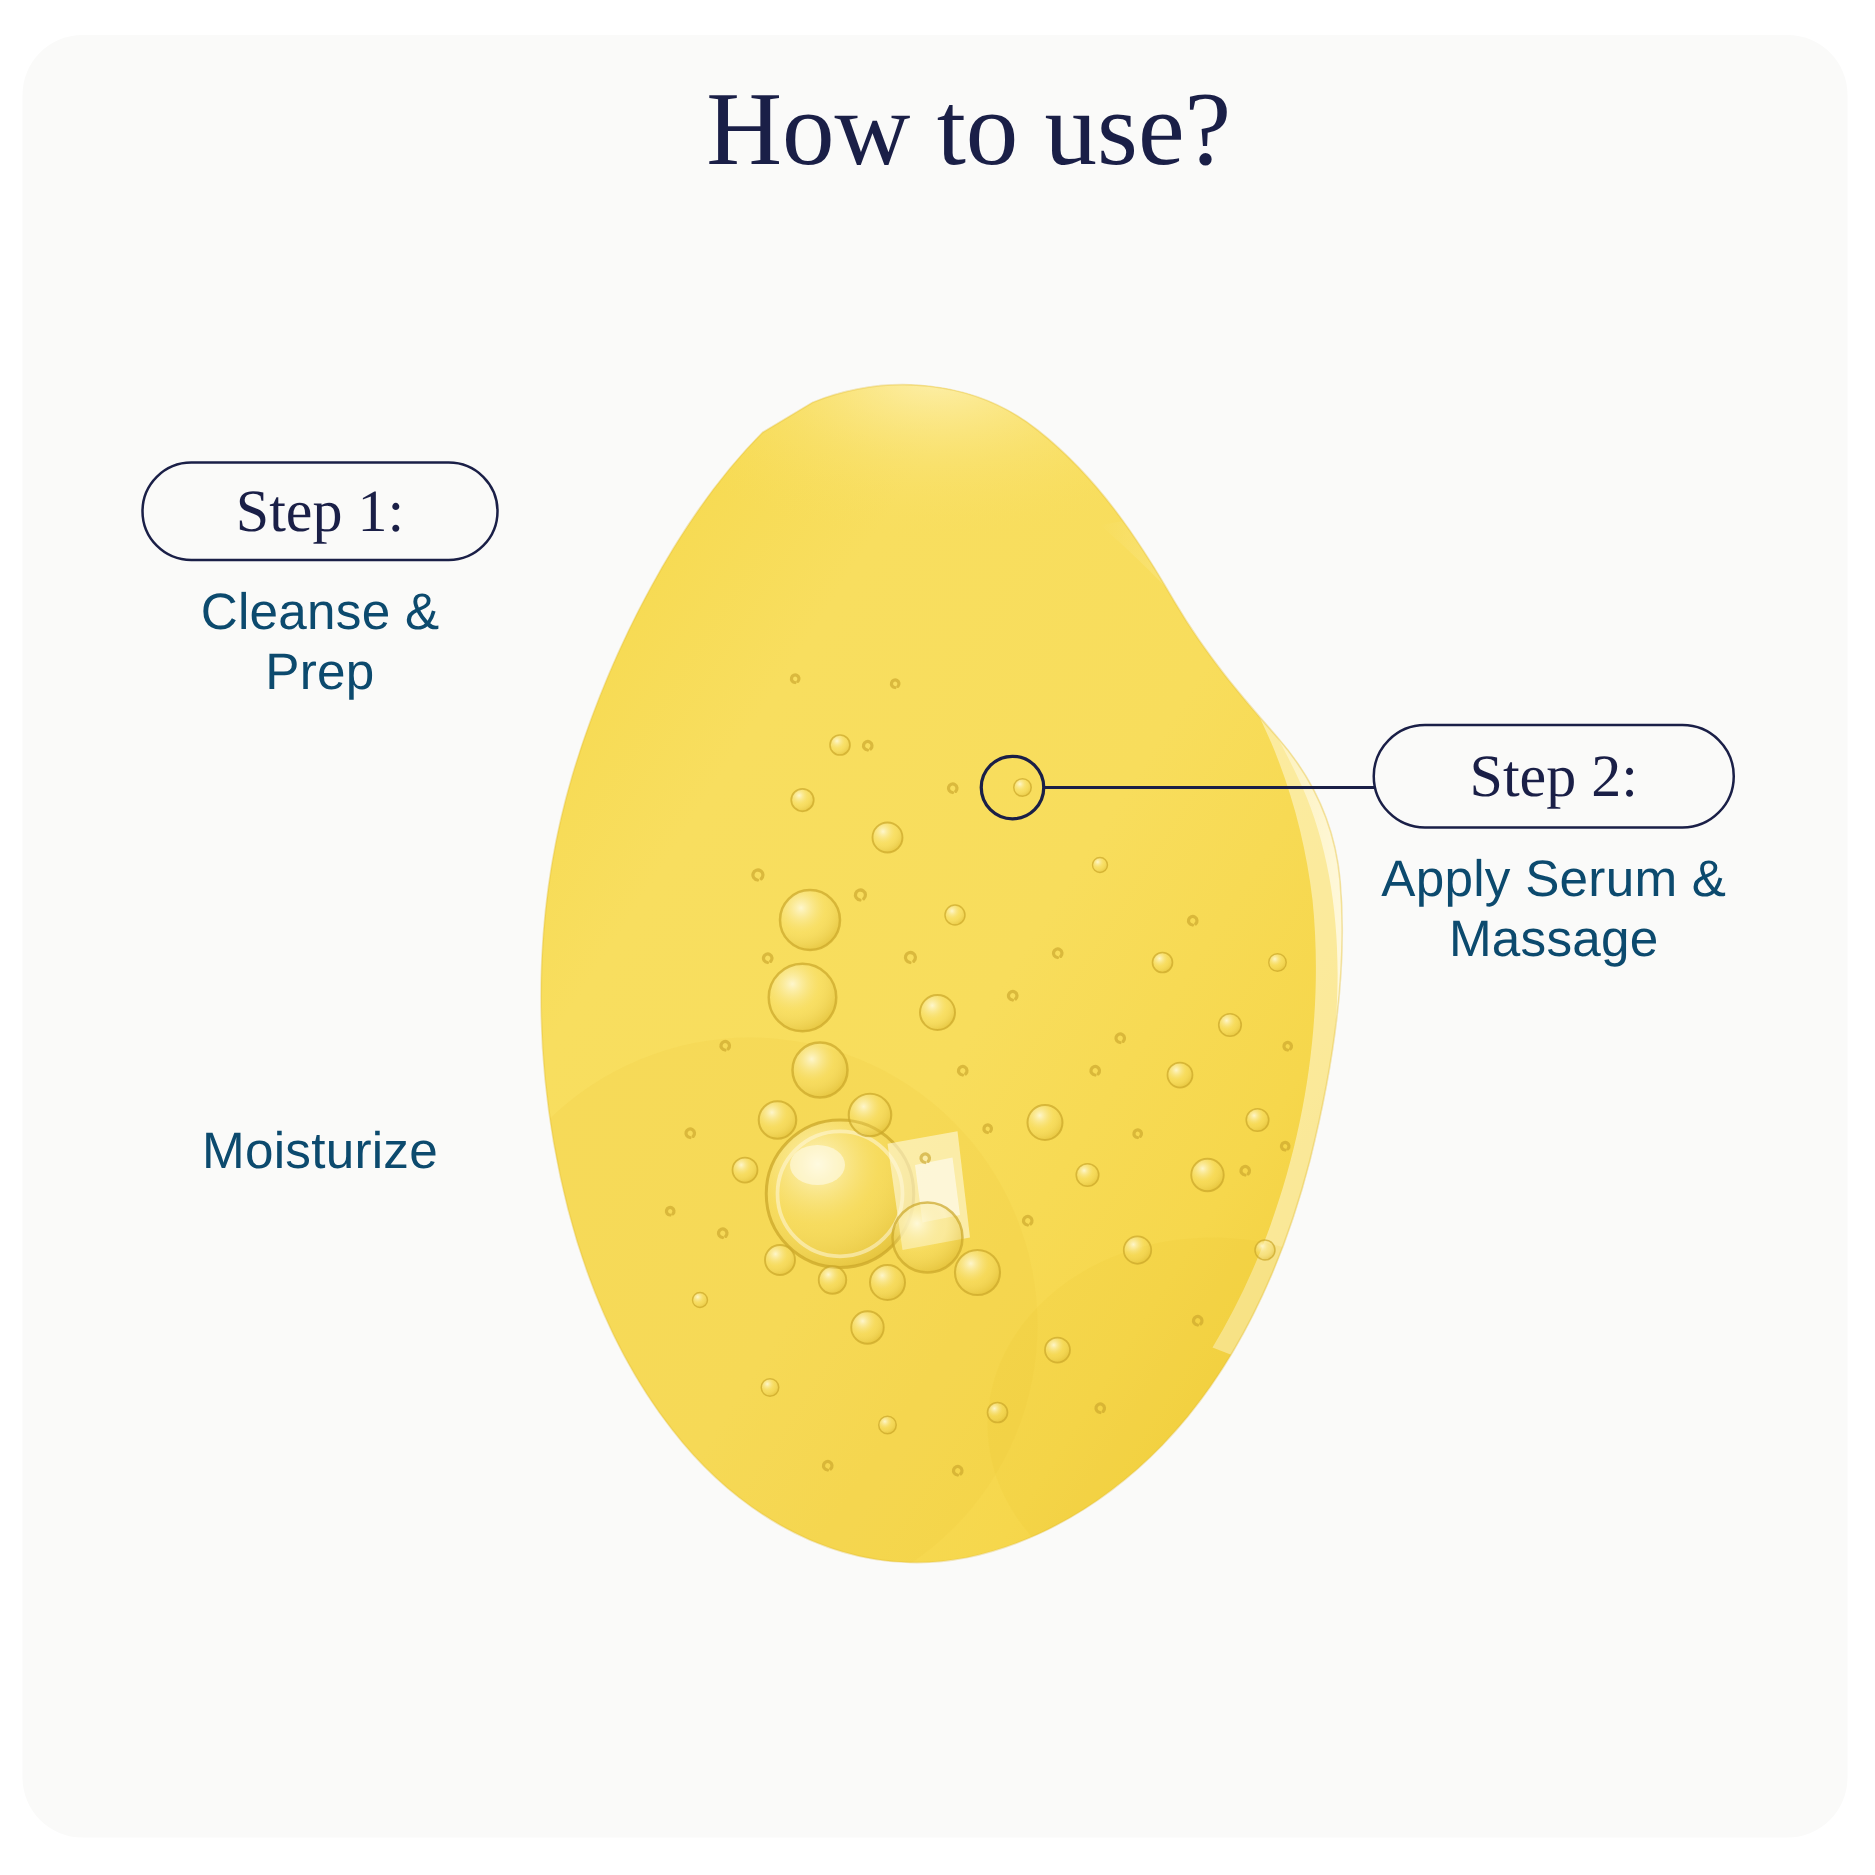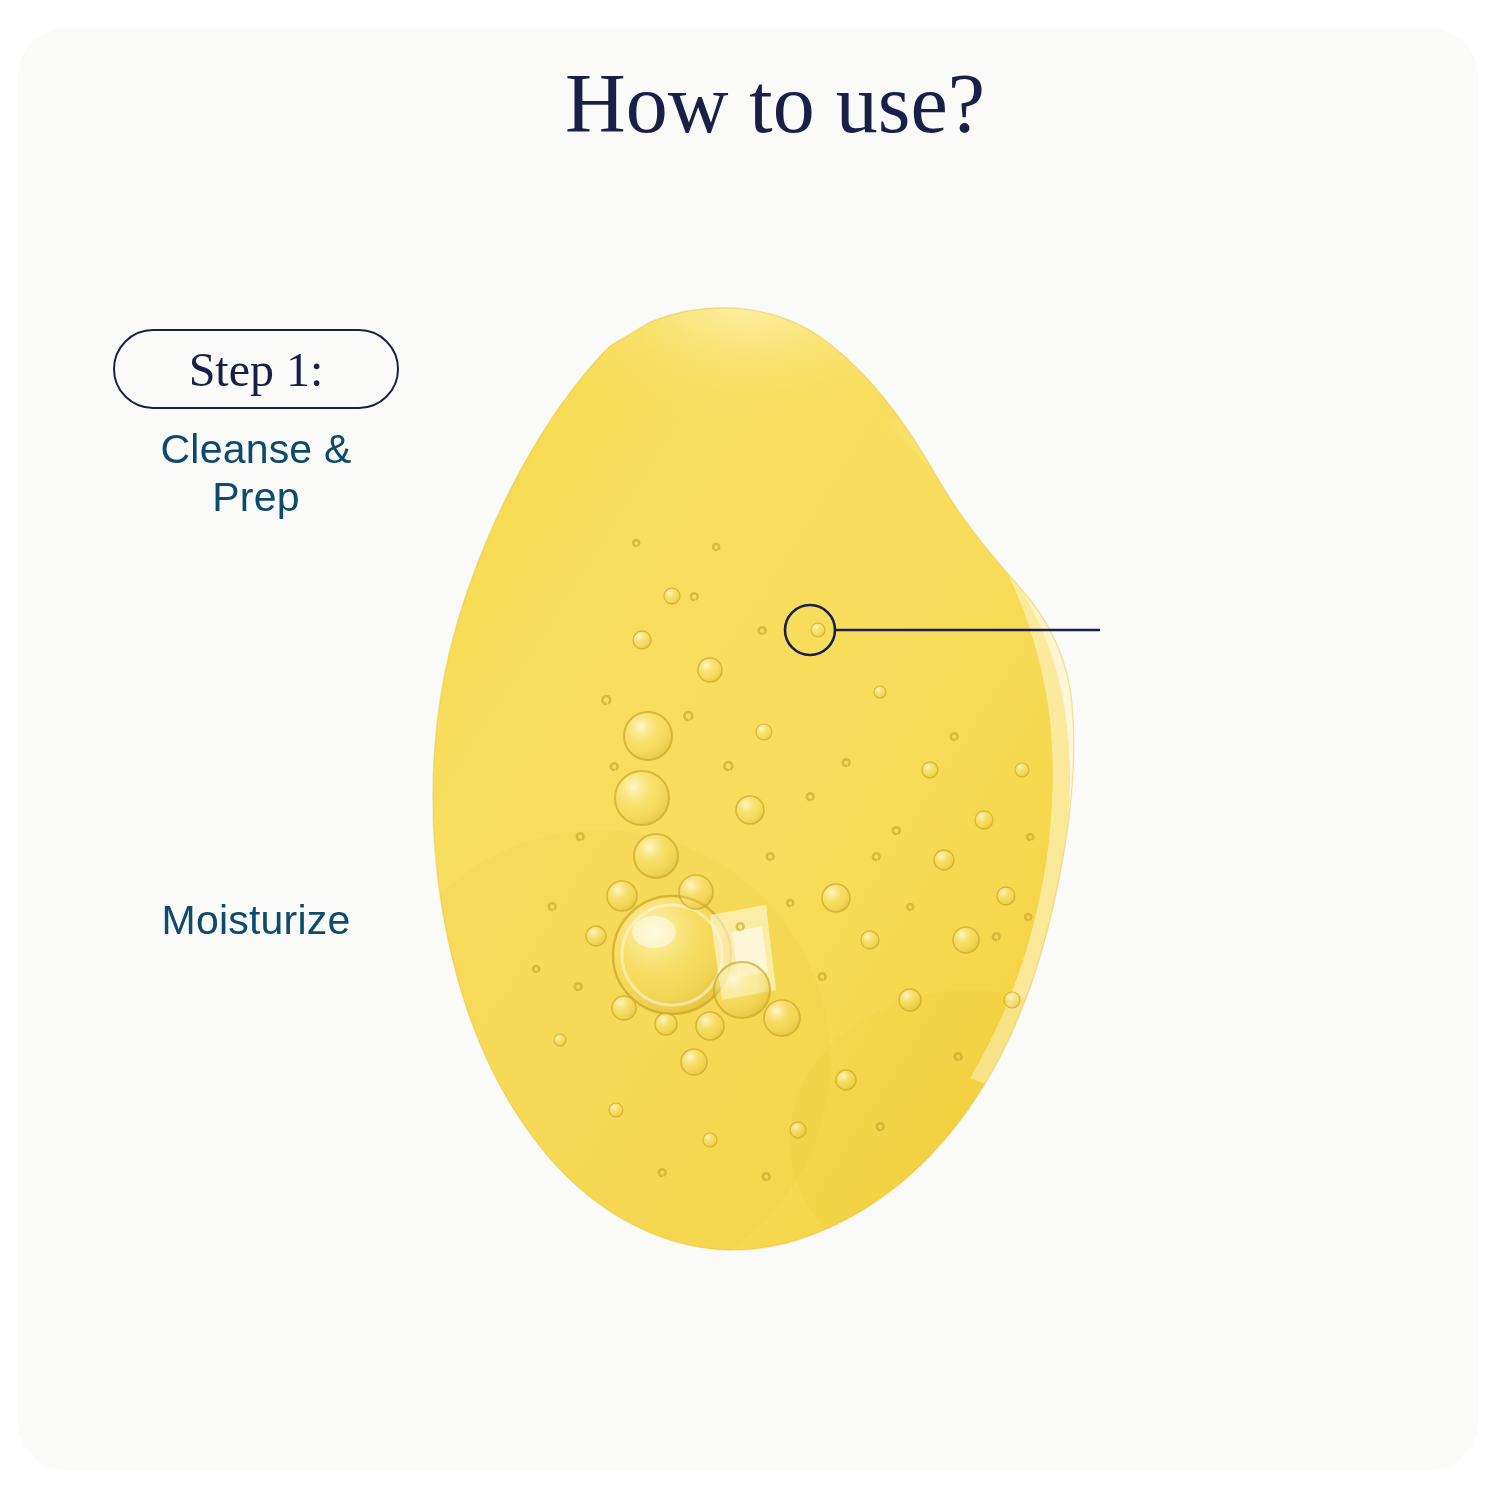--- a/index.html
+++ b/index.html
@@ -17,21 +17,21 @@
   .step-block{position:absolute;}
   .pill{box-sizing:border-box;border:2.4px solid #1A1F47;border-radius:999px;
         background:#FAFAF9;display:flex;align-items:center;justify-content:center;
         font-family:"Liberation Serif", serif;color:#1A1F47;}
   .caption{margin-top:16px;text-align:center;color:#0c4a6e;
            font-family:"Liberation Sans", sans-serif;font-weight:400;
            font-size:41px;line-height:1.18;letter-spacing:.2px;}
 
   
   #step1{left:113px;top:329px;width:286px;}
-  #step1 .pill{width:286px;height:80px;font-size:48px;}
+  #step1 .pill{width:286px;height:80px;font-size:48px;margin-top:40px;}
   
   #step3{left:113px;top:880px;width:286px;}
   #step3 .pill{width:286px;height:80px;font-size:48px;}
   
   #step4{left:113px;top:1131px;width:286px;}
   #step4 .pill{width:286px;height:80px;font-size:48px;}
   
   #step2{left:1098px;top:579px;width:290px;}
   #step2 .pill{width:290px;height:84px;font-size:48px;}
 
@@ -250,19 +250,23 @@
       <circle cx="110" cy="90" r="25" fill="none" stroke="#1A1F47" stroke-width="2.6"></circle>
       <line x1="135" y1="90" x2="400" y2="90" stroke="#1A1F47" stroke-width="2.4"></line>
     </svg>
   </div>
 
   <div class="step-block" id="step1">
     <div class="pill">Step 1:</div>
     <div class="caption">Cleanse &amp; Prep</div>
   </div>
 
+  <div class="step-block" id="step2">
+    <div class="pill">Step 2:</div>
+    <div class="caption">Apply Serum &amp; Massage</div>
+  </div>
 
   <div class="step-block" id="step3">
     <div class="caption">Moisturize</div>
   </div>
 
 
 </div>
 
 </body></html>

